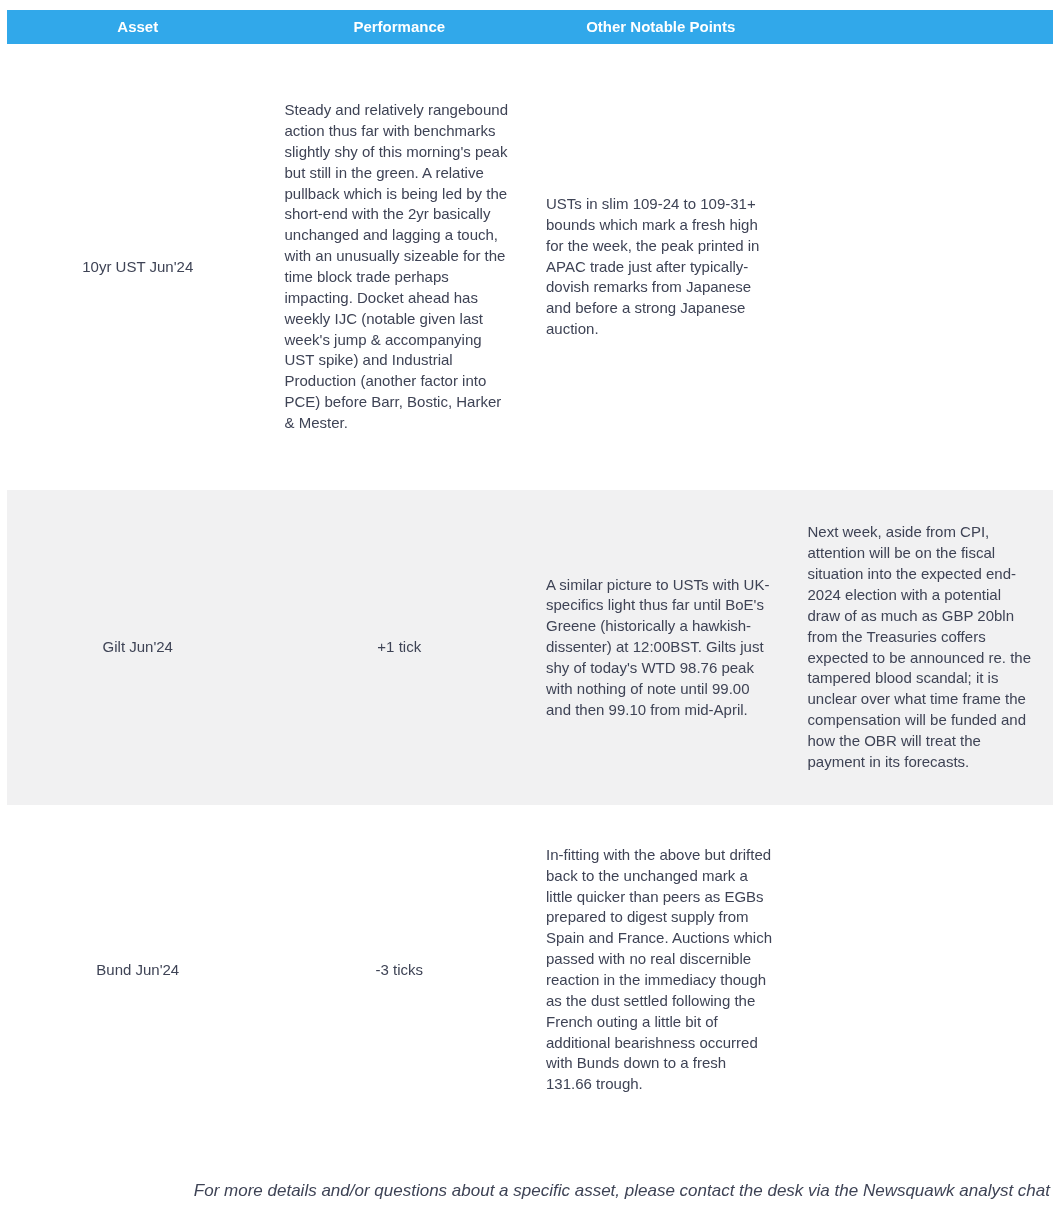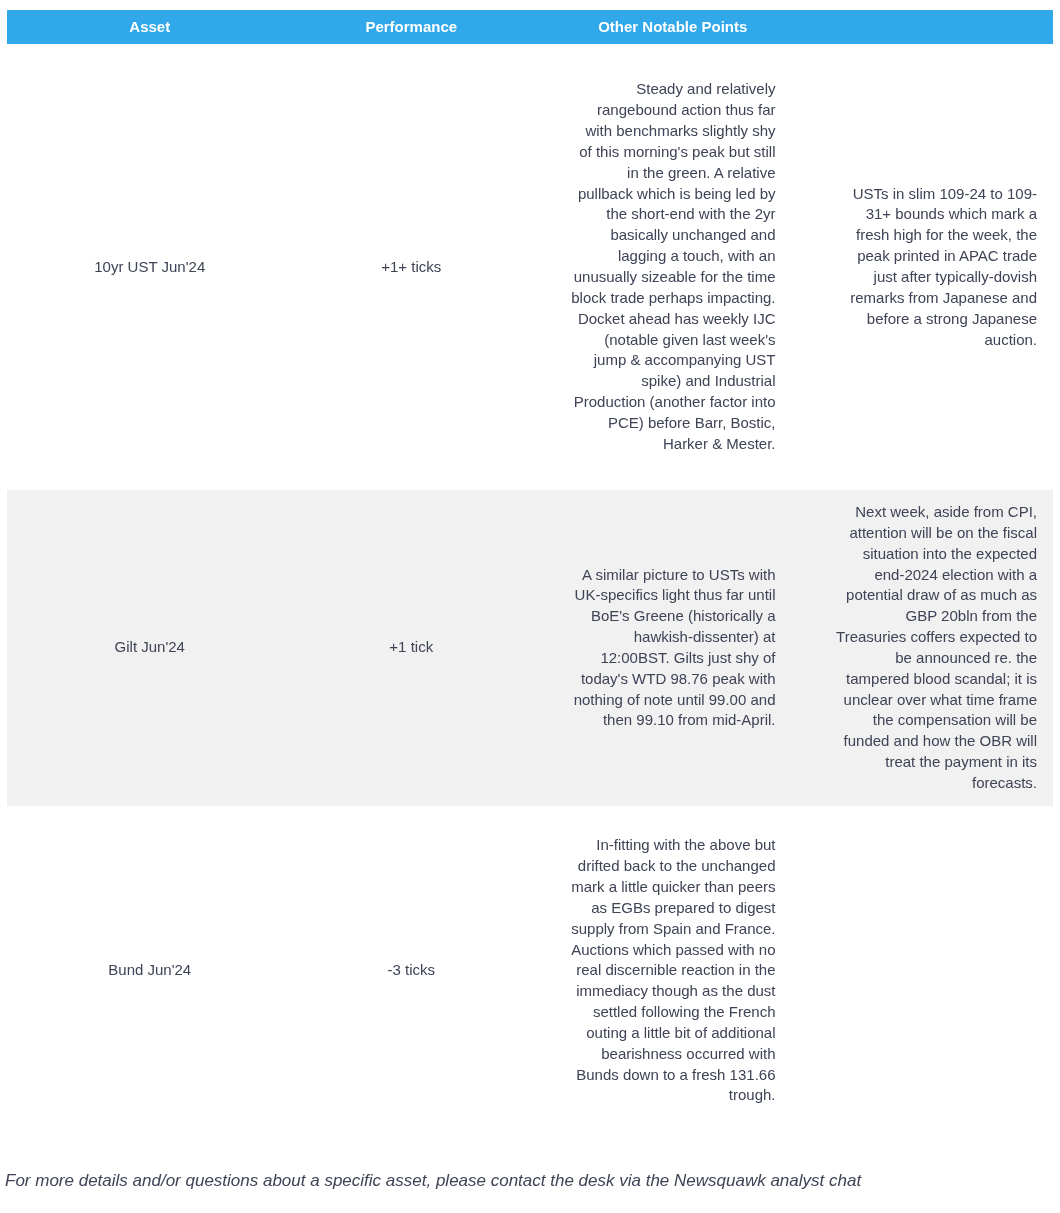--- a/index.html
+++ b/index.html
@@ -28,63 +28,62 @@
     background: #31a8ea;
     height: 34px;
   }
   .trow.alt {
     background: #f1f1f2;
   }
   .cell {
     display: flex;
     align-items: center;
     justify-content: center;
-    text-align: right;
+    text-align: left;
     padding: 12px 16px;
     font-size: 15px;
     line-height: 1.39;
     box-sizing: border-box;
-    margin-left: 24px;
   }
   .trow.header .cell {
     padding: 0 8px;
     color: #ffffff;
     font-weight: 700;
     font-size: 15px;
   }
   .cell b, .cell .b {
     font-weight: 400;
   }
   .row-1 .cell { min-height: 446px; }
   .row-2 .cell { min-height: 315px; }
   .row-3 .cell { min-height: 330px; }
   .footer-note {
-    margin: 34px 10px 0 5px;
+    margin: 45px 10px 0 5px;
     font-style: italic;
     font-size: 17px;
     color: #3e4355;
     line-height: 1.3;
+    text-align: right;
   }
 </style>
 </head>
 <body>
 
 <div class="page">
 
   <div class="asset-table">
 
     <div class="trow header">
       <div class="cell">Asset</div>
       <div class="cell">Performance</div>
       <div class="cell">Other Notable Points</div>
     </div>
 
     <div class="trow row-1">
       <div class="cell">10yr UST Jun'24</div>
-      <div class="cell">+1+ ticks</div>
       <div class="cell">
           <span><span class="b">Steady and relatively rangebound</span><span> action thus far with benchmarks slightly shy of this morning's peak but still in the green. A relative pullback which is being </span><span class="b">led by the short-end</span><span> with the 2yr basically unchanged and lagging a touch, with an unusually sizeable for the time block trade perhaps impacting. Docket ahead has </span><span class="b">weekly IJC</span><span> (notable given last week's jump &amp; accompanying UST spike) and </span><span class="b">Industrial Production</span><span> (another factor into PCE) before </span><span class="b">Barr, Bostic, Harker &amp; Mester</span><span>.</span></span>
         </div>
       <div class="cell">
           <span><span>USTs in slim 109-24 to 109-31+ bounds which mark a fresh high for the week, the peak printed in APAC trade just after typically-dovish remarks from </span><span class="b">Japanese</span><span> and before a </span><span class="b">strong Japanese auction</span><span>.</span></span>
         </div>
     </div>
 
     <div class="trow row-2 alt">
       <div class="cell">Gilt Jun'24</div>

